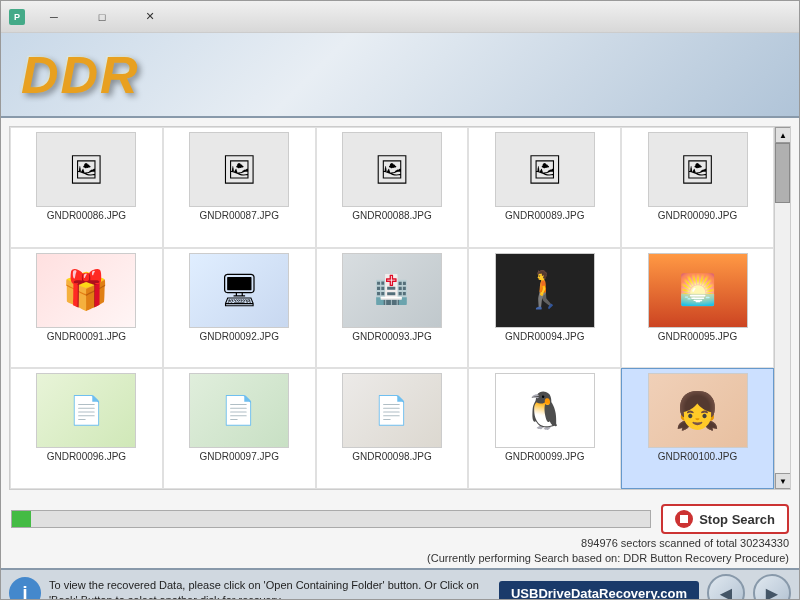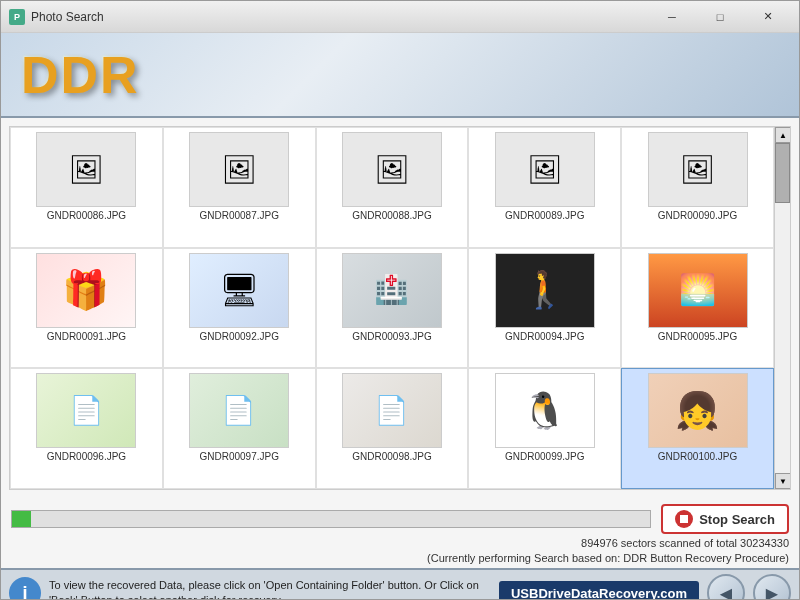--- a/index.html
+++ b/index.html
@@ -61,20 +61,21 @@
     }
     .header-logo-area {
       display: flex;
       flex-direction: column;
     }
     .header-ddr {
       font-size: 52px;
       font-weight: 900;
       color: #e8a020;
       text-shadow: 3px 3px 6px rgba(0,0,0,0.4), -1px -1px 2px rgba(255,255,200,0.5);
+      font-style: italic;
       line-height: 1;
       letter-spacing: 2px;
       text-align: center;
     }
     .header-subtitle {
       font-size: 16px;
       color: #2255aa;
       font-weight: 600;
       margin-top: 2px;
       text-shadow: 1px 1px 2px rgba(255,255,255,0.8);
@@ -261,21 +262,20 @@
       cursor: pointer;
       font-size: 16px;
       color: #445566;
     }
   </style>
 </head>
 <body>
 
 <div class="title-bar">
   <div class="title-bar-icon">P</div>
-  <span class="title-bar-title">Photo Search</span>
   <div class="title-bar-controls">
     <button class="title-bar-btn">─</button>
     <button class="title-bar-btn">□</button>
     <button class="title-bar-btn close">✕</button>
   </div>
 </div>
 
 <div class="header">
   <div class="header-logo-area">
     <div class="header-ddr">DDR</div>

